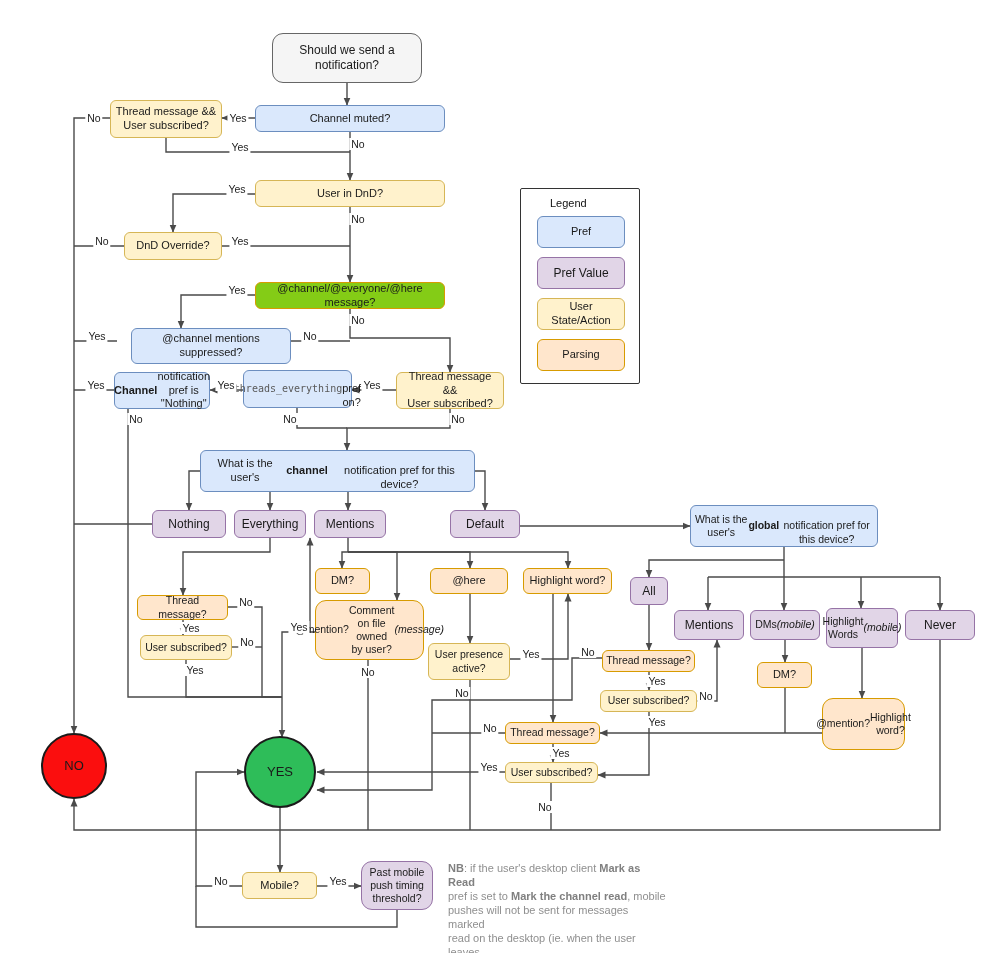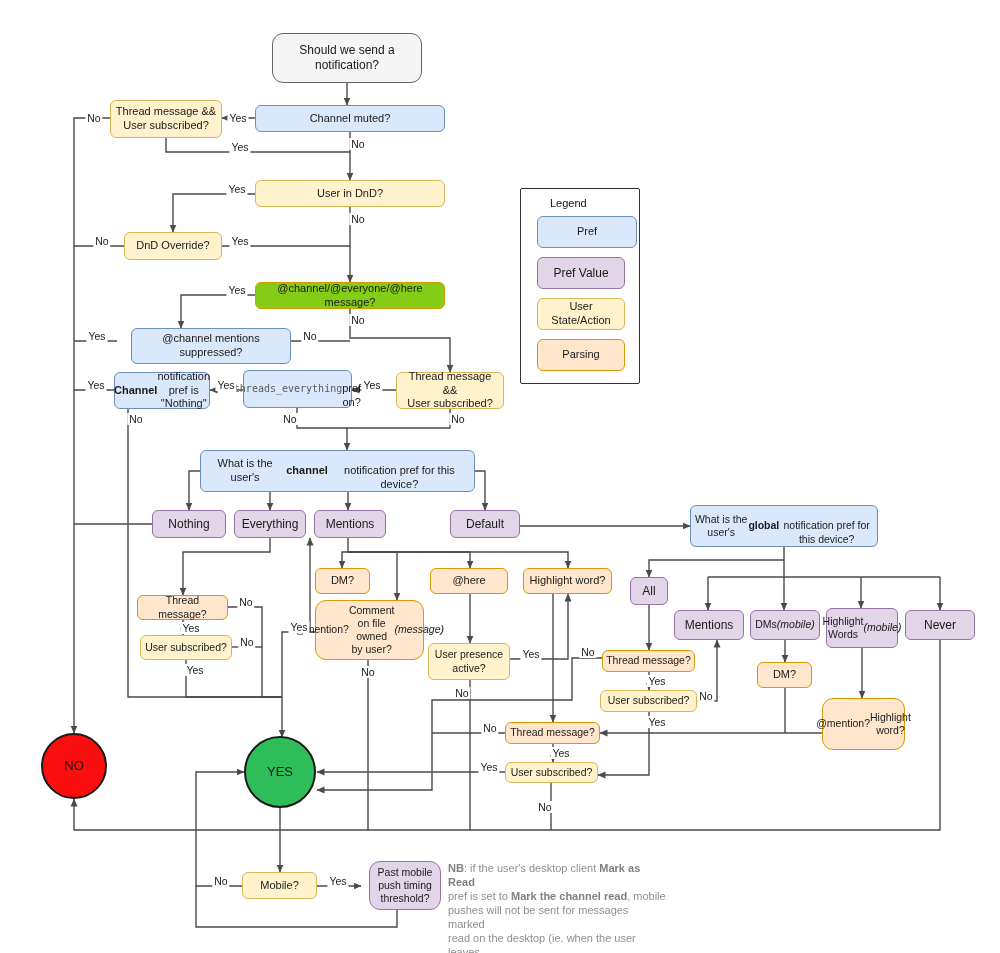--- a/index.html
+++ b/index.html
@@ -130,27 +130,27 @@
       <div class="node" style="left: 428px; top: 643px; width: 82px; height: 37px; background: rgb(255, 242, 204); border-color: rgb(214, 182, 86); font-size: 10.5px;">User presence<br>active?</div>
       <div class="node" style="left: 602px; top: 650px; width: 93px; height: 22px; background: rgb(255, 230, 204); border-color: rgb(215, 155, 0); font-size: 10.5px;">Thread message?</div>
       <div class="node" style="left: 600px; top: 690px; width: 97px; height: 22px; background: rgb(255, 242, 204); border-color: rgb(214, 182, 86); font-size: 10.5px;">User subscribed?</div>
       <div class="node" style="left: 757px; top: 662px; width: 55px; height: 26px; background: rgb(255, 230, 204); border-color: rgb(215, 155, 0);">DM?</div>
       <div class="node round" style="left: 822px; top: 698px; width: 83px; height: 52px; background: rgb(255, 230, 204); border-color: rgb(215, 155, 0); font-size: 10.5px;">@mention?<br><span style="display:block;height:6px"></span>Highlight word?</div>
       <div class="node" style="left: 505px; top: 722px; width: 95px; height: 22px; background: rgb(255, 230, 204); border-color: rgb(215, 155, 0); font-size: 10.5px;">Thread message?</div>
       <div class="node" style="left: 505px; top: 762px; width: 93px; height: 21px; background: rgb(255, 242, 204); border-color: rgb(214, 182, 86); font-size: 10.5px;">User subscribed?</div>
       <div class="node circle" style="left: 41px; top: 733px; width: 66px; height: 66px; background: rgb(251, 14, 14); border-color: rgb(26, 26, 26);">NO</div>
       <div class="node circle" style="left: 244px; top: 736px; width: 72px; height: 72px; background: rgb(46, 189, 89); border-color: rgb(26, 26, 26);">YES</div>
       <div class="node" style="left: 242px; top: 872px; width: 75px; height: 27px; background: rgb(255, 242, 204); border-color: rgb(214, 182, 86);">Mobile?</div>
-      <div class="node round" style="left: 369px; top: 861px; width: 72px; height: 49px; background: rgb(225, 213, 231); border-color: rgb(150, 115, 166); font-size: 10.5px;">Past mobile<br>push timing<br>threshold?</div>
+      <div class="node round" style="left: 361px; top: 861px; width: 72px; height: 49px; background: rgb(225, 213, 231); border-color: rgb(150, 115, 166); font-size: 10.5px;">Past mobile<br>push timing<br>threshold?</div>
     </div>
 
   <div class="legend-box" id="legend-box" style="left: 520px; top: 188px; width: 118px; height: 194px;">
     <div class="legend-title" style="left:29px;top:8px;position:absolute;">Legend</div>
     <div id="legend-items"></div>
-  <div class="node" style="left: 16px; top: 27px; width: 100px; height: 32px; background: rgb(218, 232, 252); border-color: rgb(108, 142, 191); font-size: 11px;">Pref</div>
+  <div class="node" style="left: 16px; top: 27px; width: 88px; height: 32px; background: rgb(218, 232, 252); border-color: rgb(108, 142, 191); font-size: 11px;">Pref</div>
       <div class="node" style="left: 16px; top: 68px; width: 88px; height: 32px; background: rgb(225, 213, 231); border-color: rgb(150, 115, 166); font-size: 12px;">Pref Value</div>
       <div class="node" style="left: 16px; top: 109px; width: 88px; height: 32px; background: rgb(255, 242, 204); border-color: rgb(214, 182, 86); font-size: 11px;">User State/Action</div>
       <div class="node" style="left: 16px; top: 150px; width: 88px; height: 32px; background: rgb(255, 230, 204); border-color: rgb(215, 155, 0); font-size: 11px;">Parsing</div>
     </div>
 
   <div class="note" id="nb-note" style="left: 448px; top: 862px; width: 218px;"><b>NB</b>: if the user's desktop client <b>Mark as Read</b><br>pref is set to <b>Mark the channel read</b>, mobile<br>pushes will not be sent for messages marked<br>read on the desktop (ie. when the user leaves<br>their computer open to a channel).</div>
 <span class="elabel" style="left: 238px; top: 118px;">Yes</span>
     <span class="elabel" style="left: 94px; top: 118px;">No</span>
     <span class="elabel" style="left: 102px; top: 241px;">No</span>
     <span class="elabel" style="left: 97px; top: 336px;">Yes</span>

